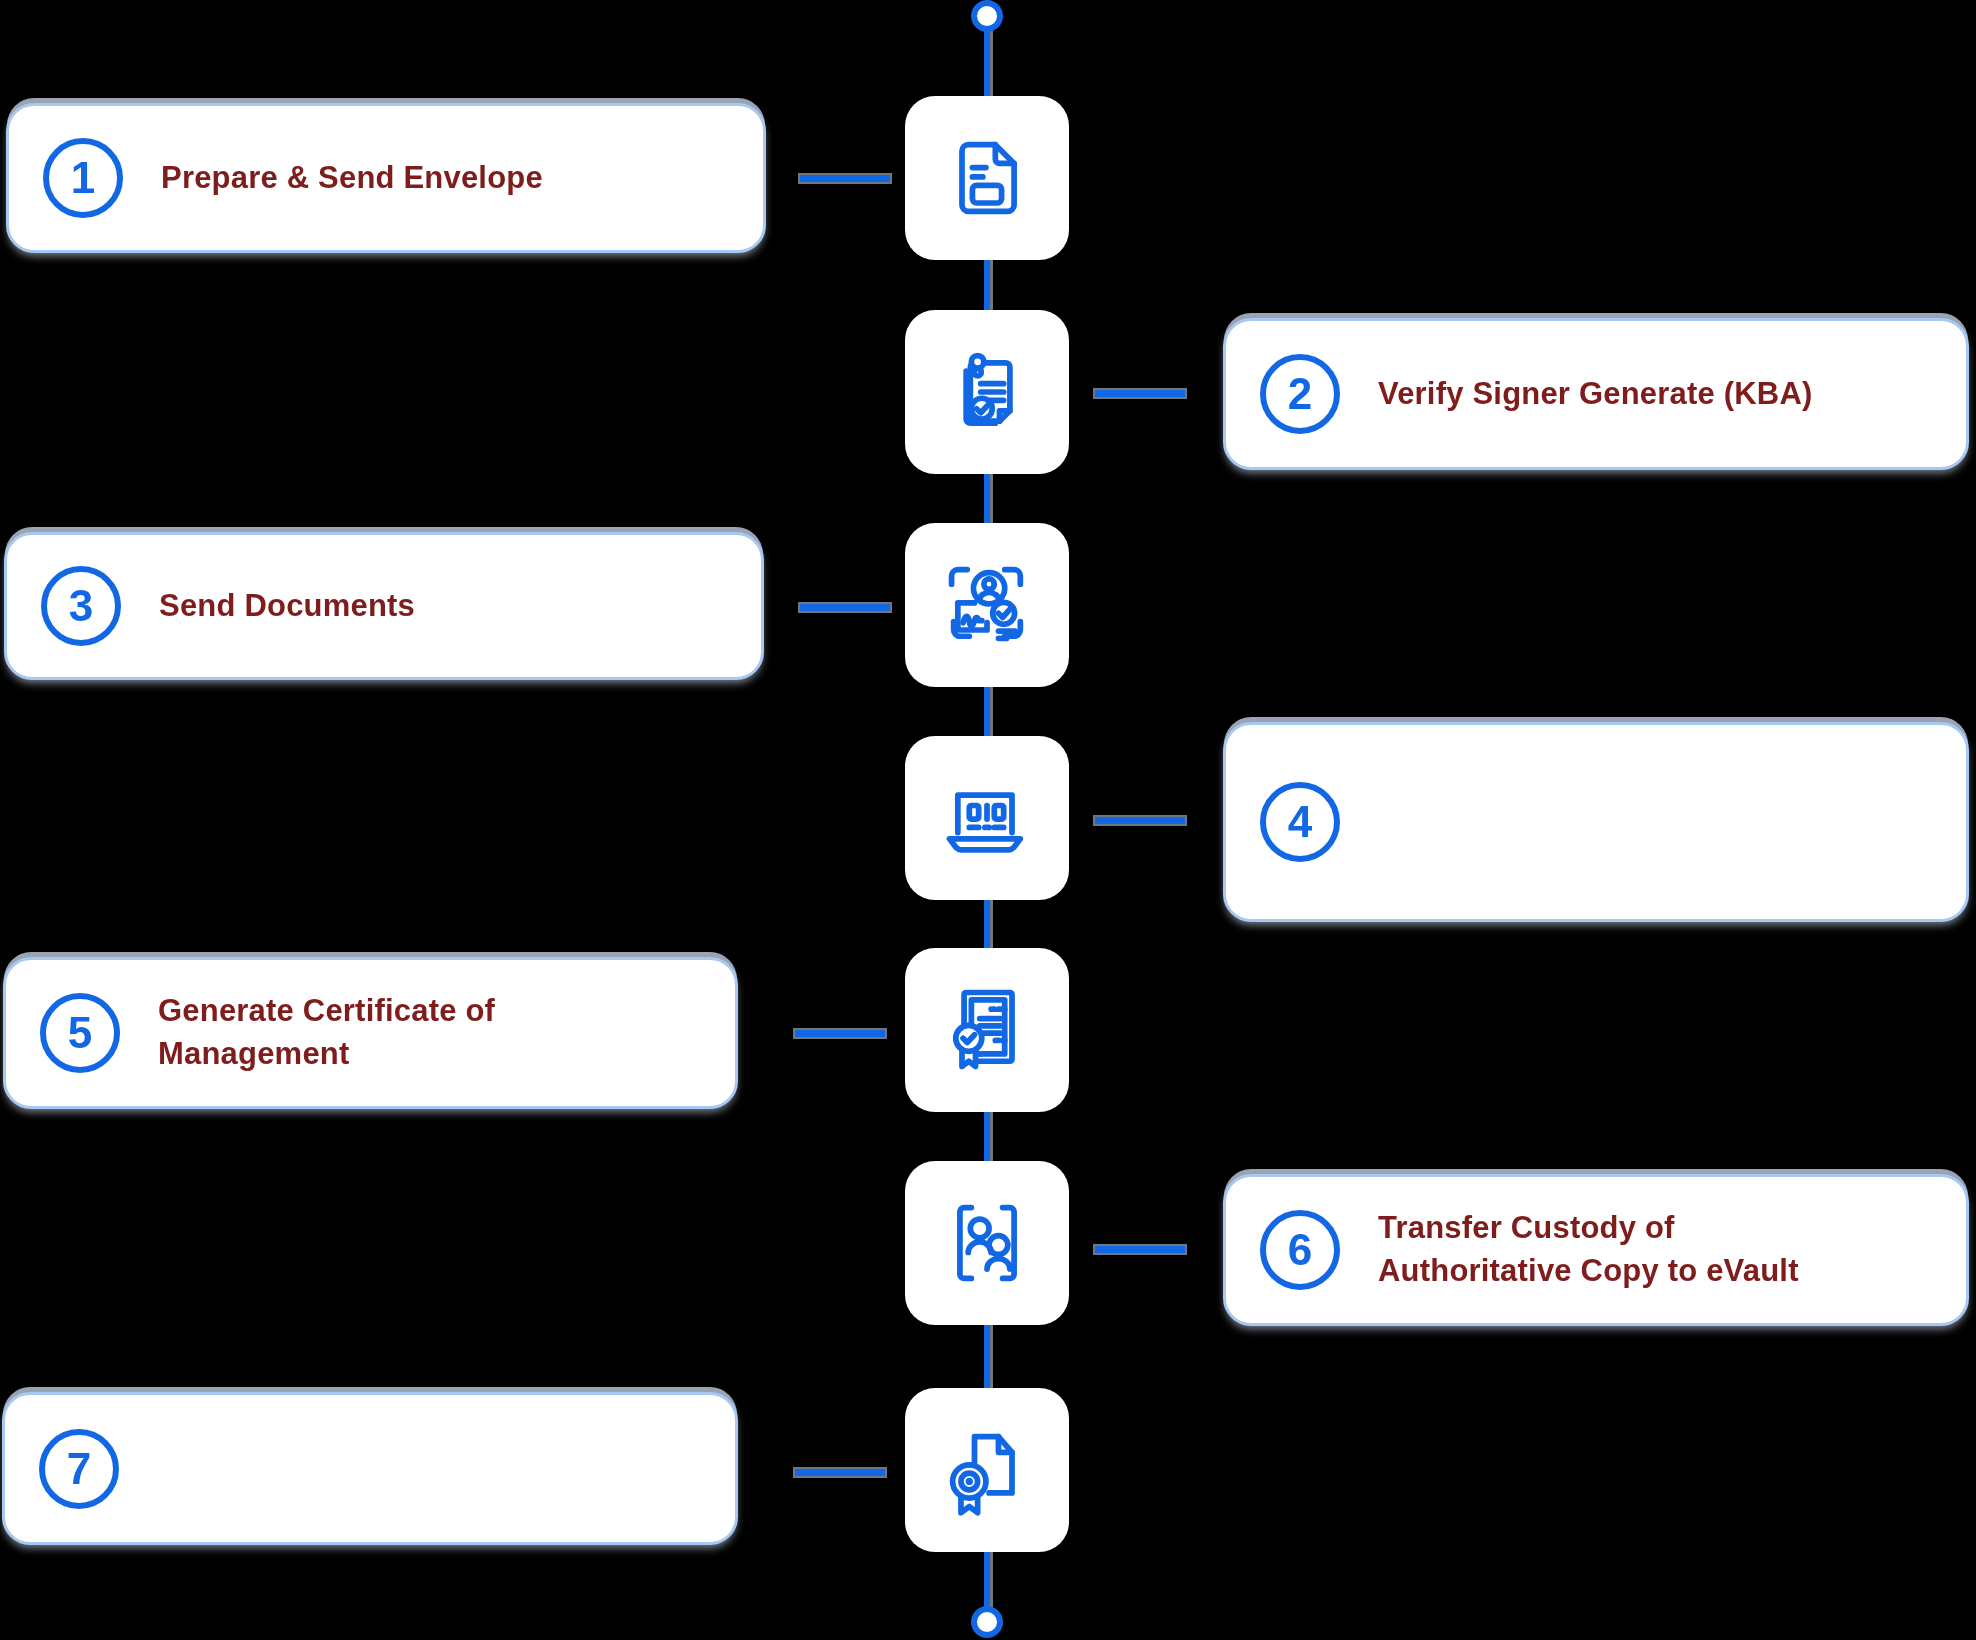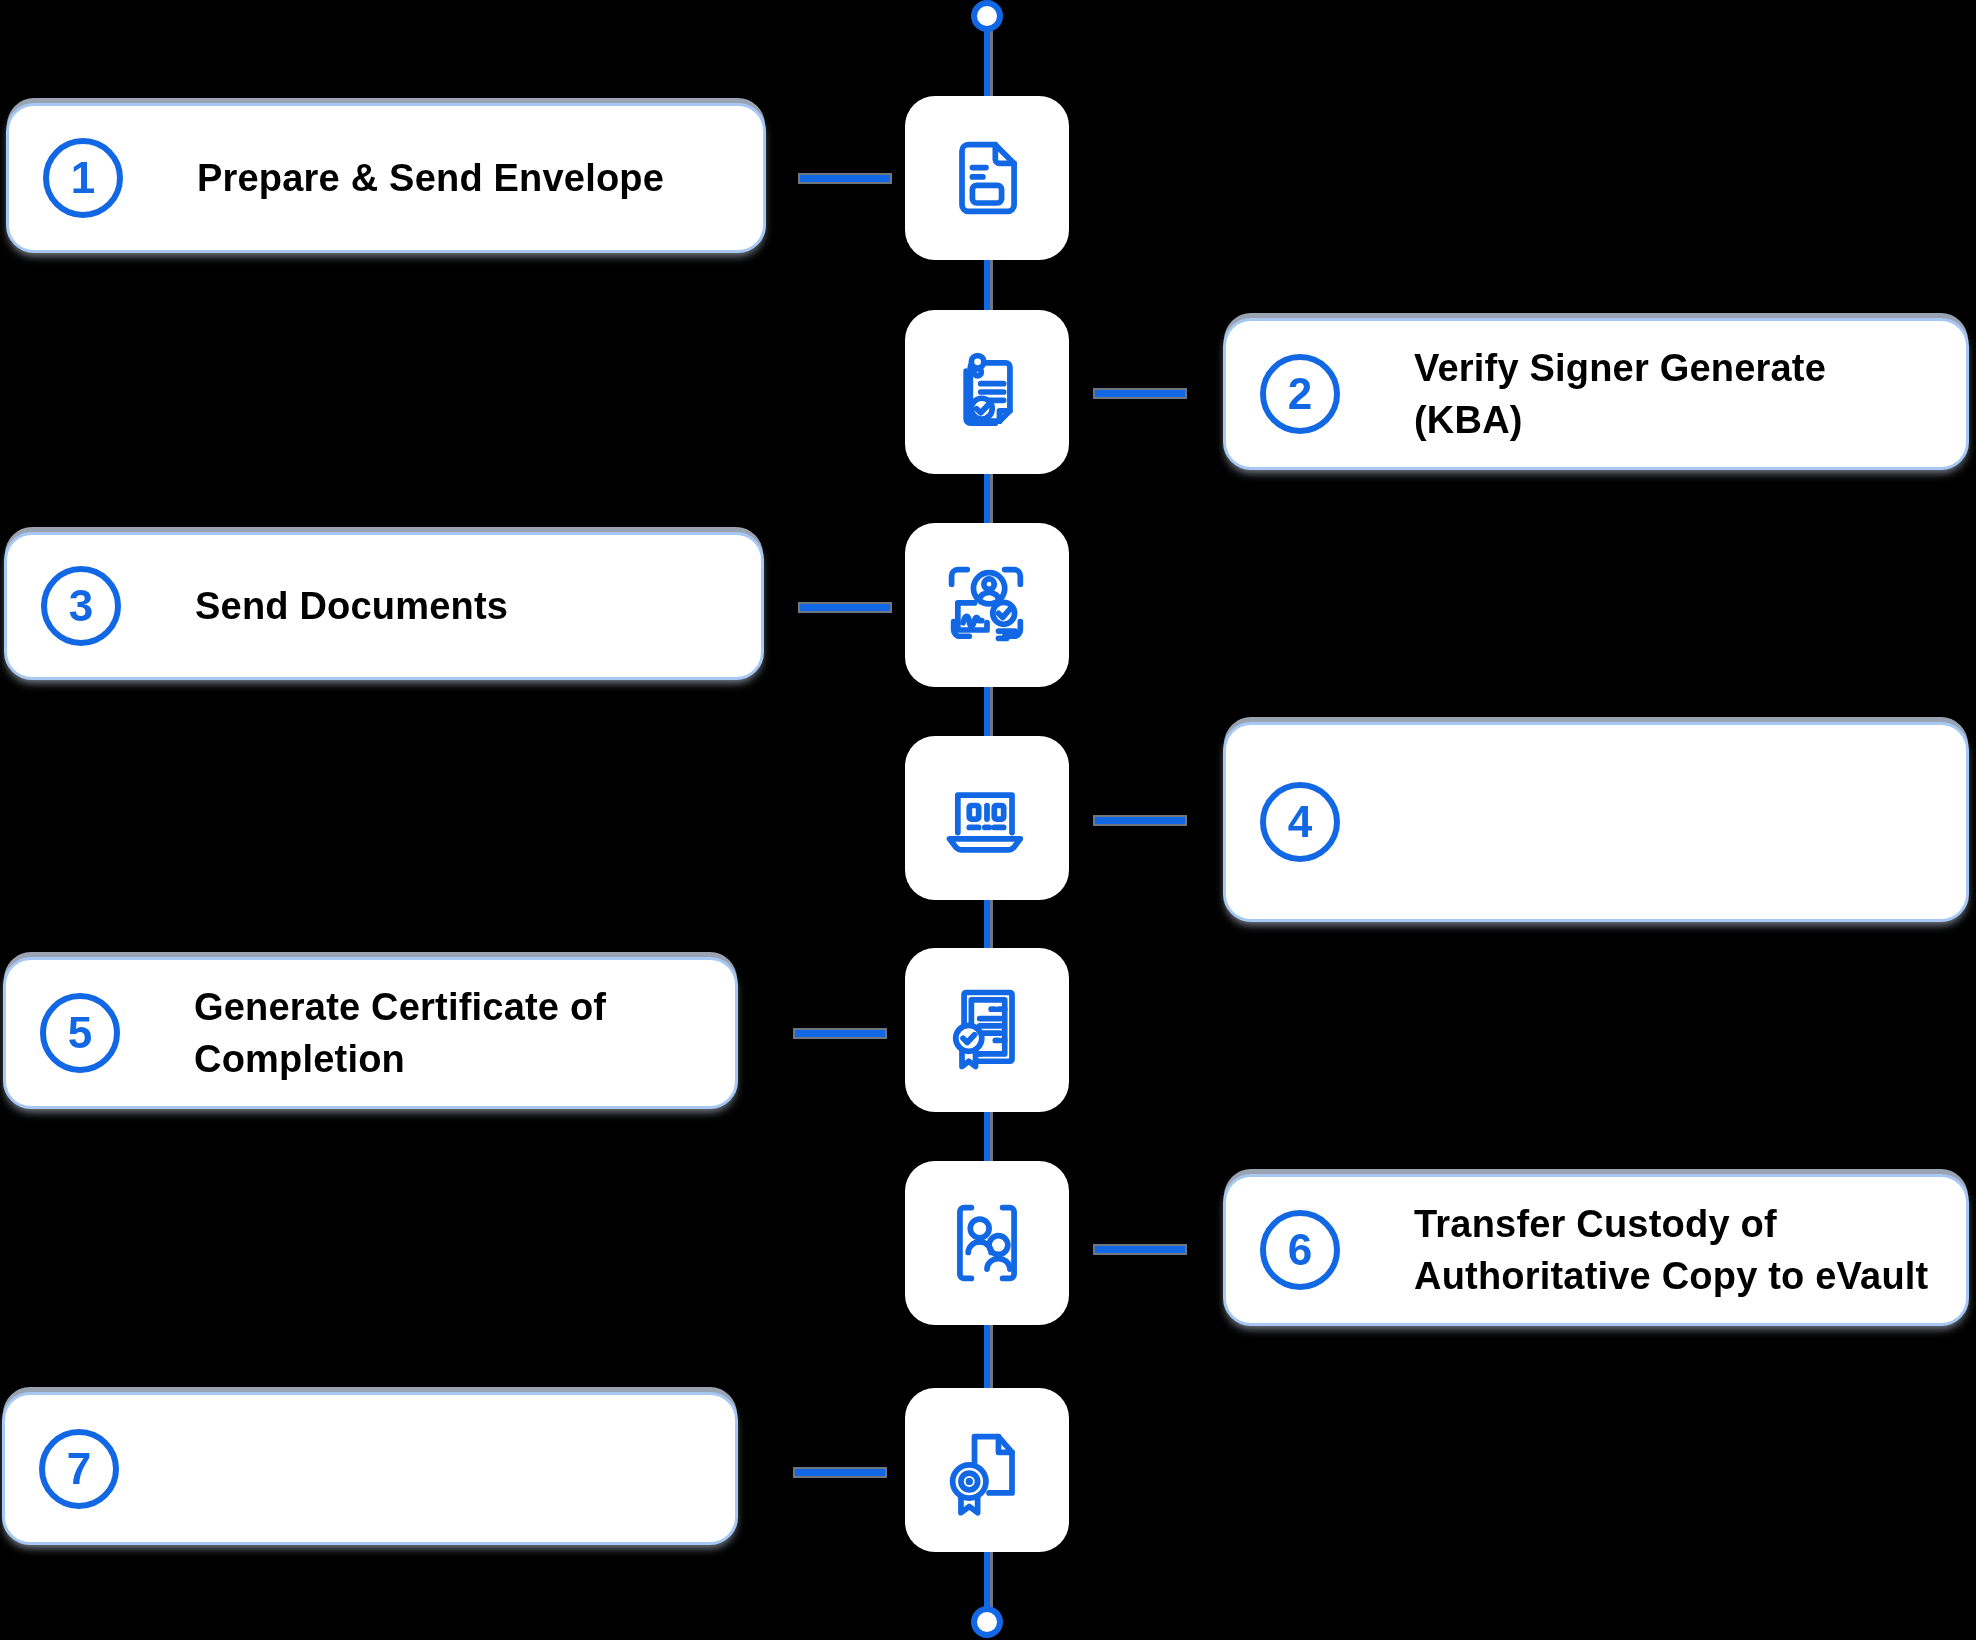--- a/index.html
+++ b/index.html
@@ -35,22 +35,22 @@
   .c1{left:6px;top:103px;width:760px;height:150px;}
   .c2{left:1223px;top:318px;width:746px;height:152px;}
   .c3{left:4px;top:532px;width:760px;height:148px;}
   .c4{left:1223px;top:722px;width:746px;height:200px;}
   .c5{left:3px;top:957px;width:735px;height:152px;}
   .c6{left:1223px;top:1174px;width:746px;height:152px;}
   .c7{left:2px;top:1392px;width:736px;height:153px;}
   .badge{flex:0 0 auto;width:68px;height:68px;border:6px solid #1268e4;border-radius:50%;
          display:flex;align-items:center;justify-content:center;
          color:#1268e4;font-size:44px;font-weight:700;line-height:1;}
-  .label{font-size:38px;font-weight:700;color:#000000;line-height:1.38;white-space:pre-line;
-         letter-spacing:.2px;margin-left:36px;}
+  .label{font-size:31px;font-weight:700;color:#7f1d1d;line-height:1.38;white-space:pre-line;
+         letter-spacing:.2px;}
   
   .ic{stroke:#1268e4;fill:none;stroke-width:5.5;stroke-linecap:round;stroke-linejoin:round;}
   .icfill{fill:#1268e4;stroke:none;}
   .icwhite{fill:#fff;}
 </style>
 </head>
 <body>
 
 <div class="stage">
 
@@ -167,21 +167,21 @@
     <div class="label">Send Documents</div>
   </div>
 
   <div class="card c4">
     <div class="badge">4</div>
   </div>
 
   <div class="card c5">
     <div class="badge">5</div>
     <div class="label">Generate Certificate of
-Completion</div>
+Management</div>
   </div>
 
   <div class="card c6">
     <div class="badge">6</div>
     <div class="label">Transfer Custody of
 Authoritative Copy to eVault</div>
   </div>
 
   <div class="card c7">
     <div class="badge">7</div>

